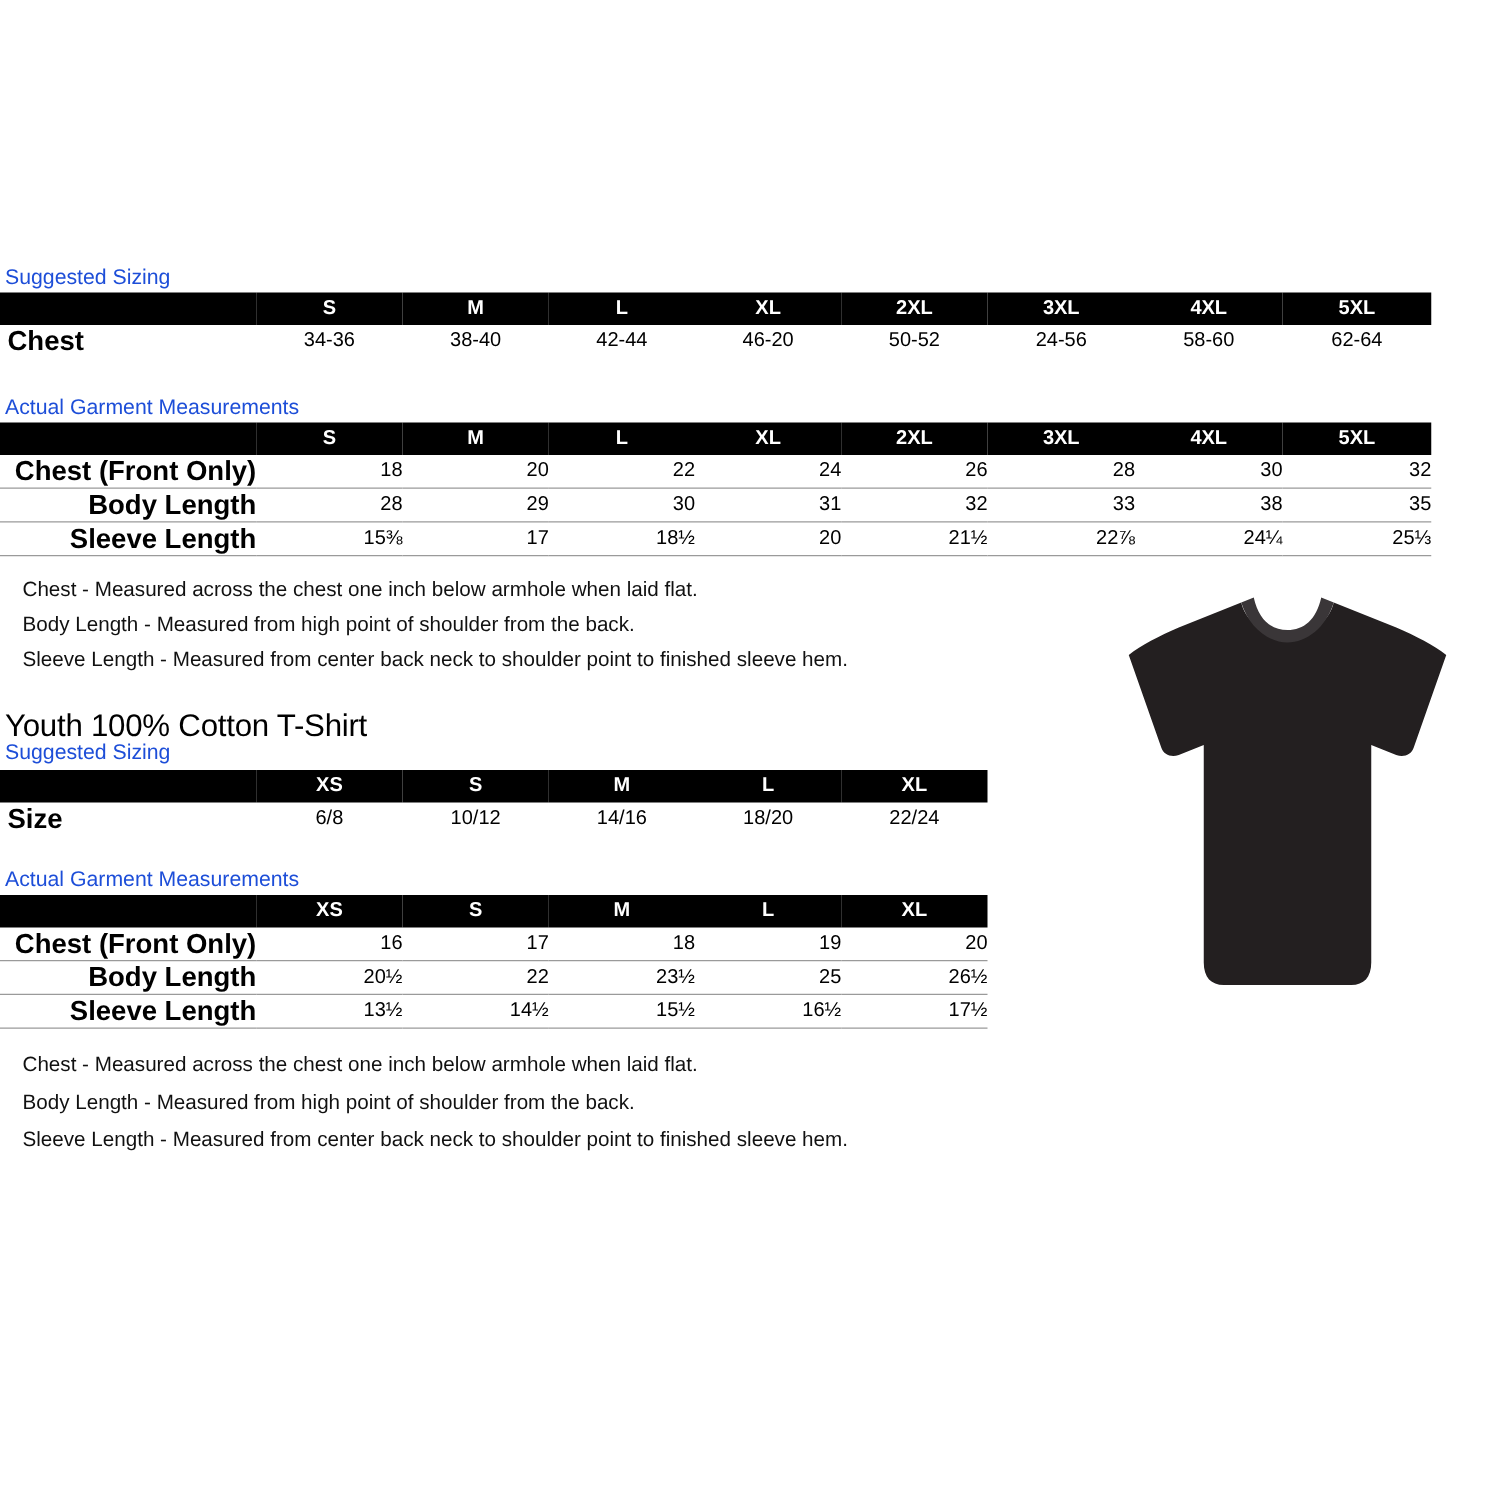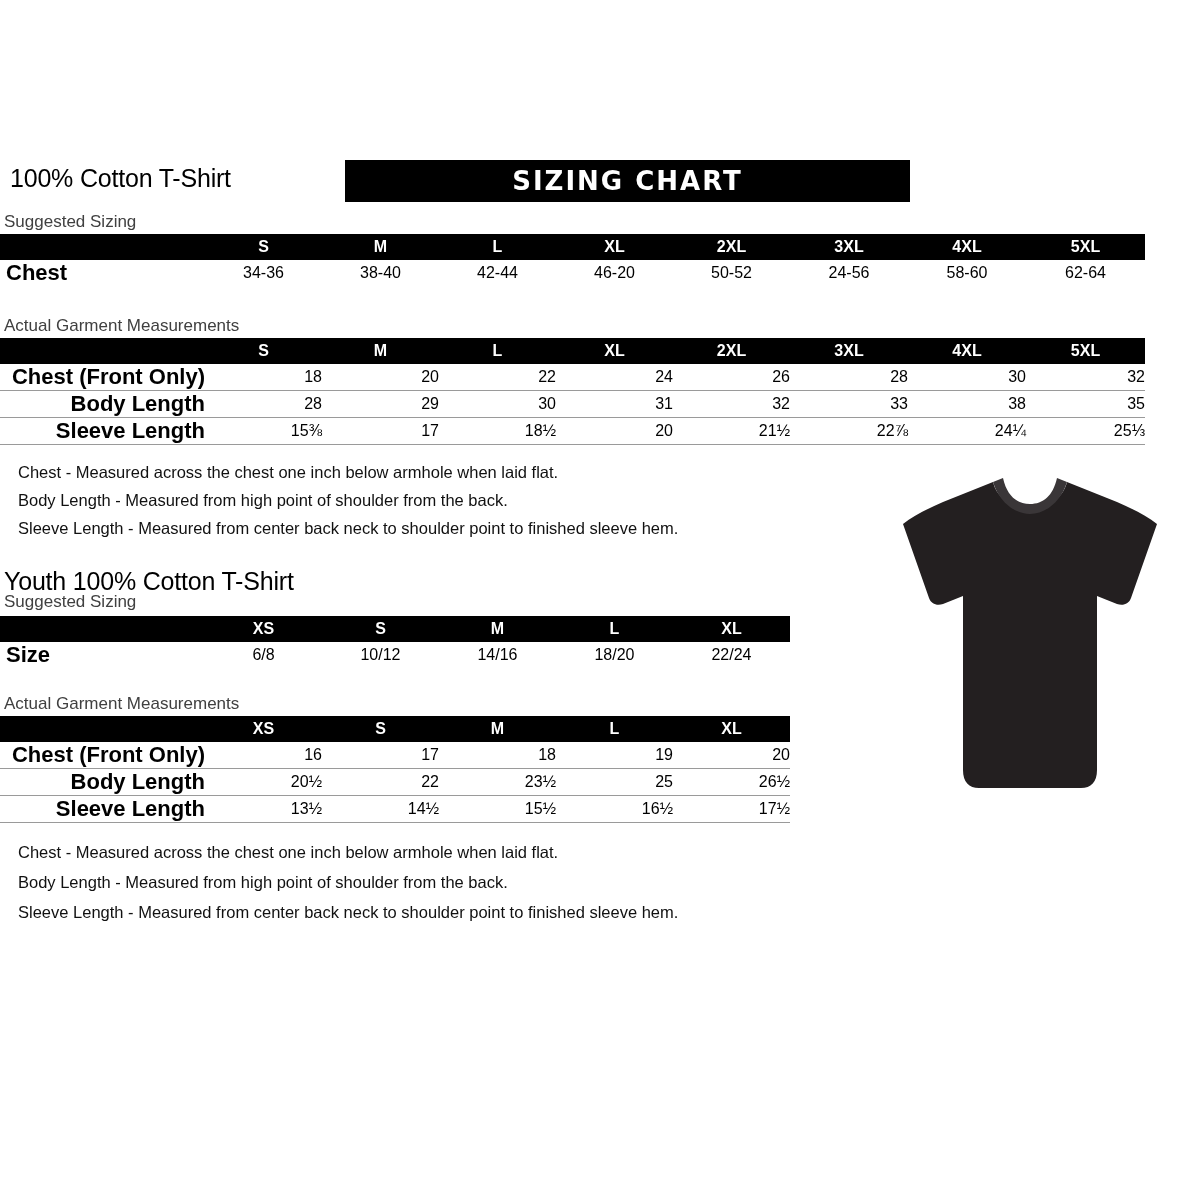--- a/index.html
+++ b/index.html
@@ -53,21 +53,21 @@
     font-weight: bold;
     letter-spacing: 2px;
     text-align: center;
     line-height: 42px;
     font-family: "DejaVu Sans", sans-serif;
   }
 
   .caption {
     position: absolute;
     font-size: 17px;
-    color: #404040;
+    color: #1d4ed8;
     white-space: nowrap;
   }
 
   
   table.sz {
     position: absolute;
     border-collapse: collapse;
     table-layout: fixed;
   }
   table.sz td, table.sz th {
@@ -129,26 +129,20 @@
     top: 470px;
     width: 290px;
     height: 340px;
   }
 </style>
 </head>
 <body>
 
 <div class="page">
 
-  <div class="hdr-row">
-    <div class="main-title">100% Cotton T-Shirt</div>
-    <div class="sizing-banner">
-      <span>SIZING CHART</span>
-    </div>
-  </div>
 
   <div class="caption" style="left:4px; top:212px;">Suggested Sizing</div>
 
   <table class="sz no-border" id="adult-suggested" style="left:0px; top:234px; width:1145px;">
     <colgroup>
       <col style="width:205px">
         <col style="width:117px">
         <col style="width:117px">
         <col style="width:117px">
       <col style="width:117px">

